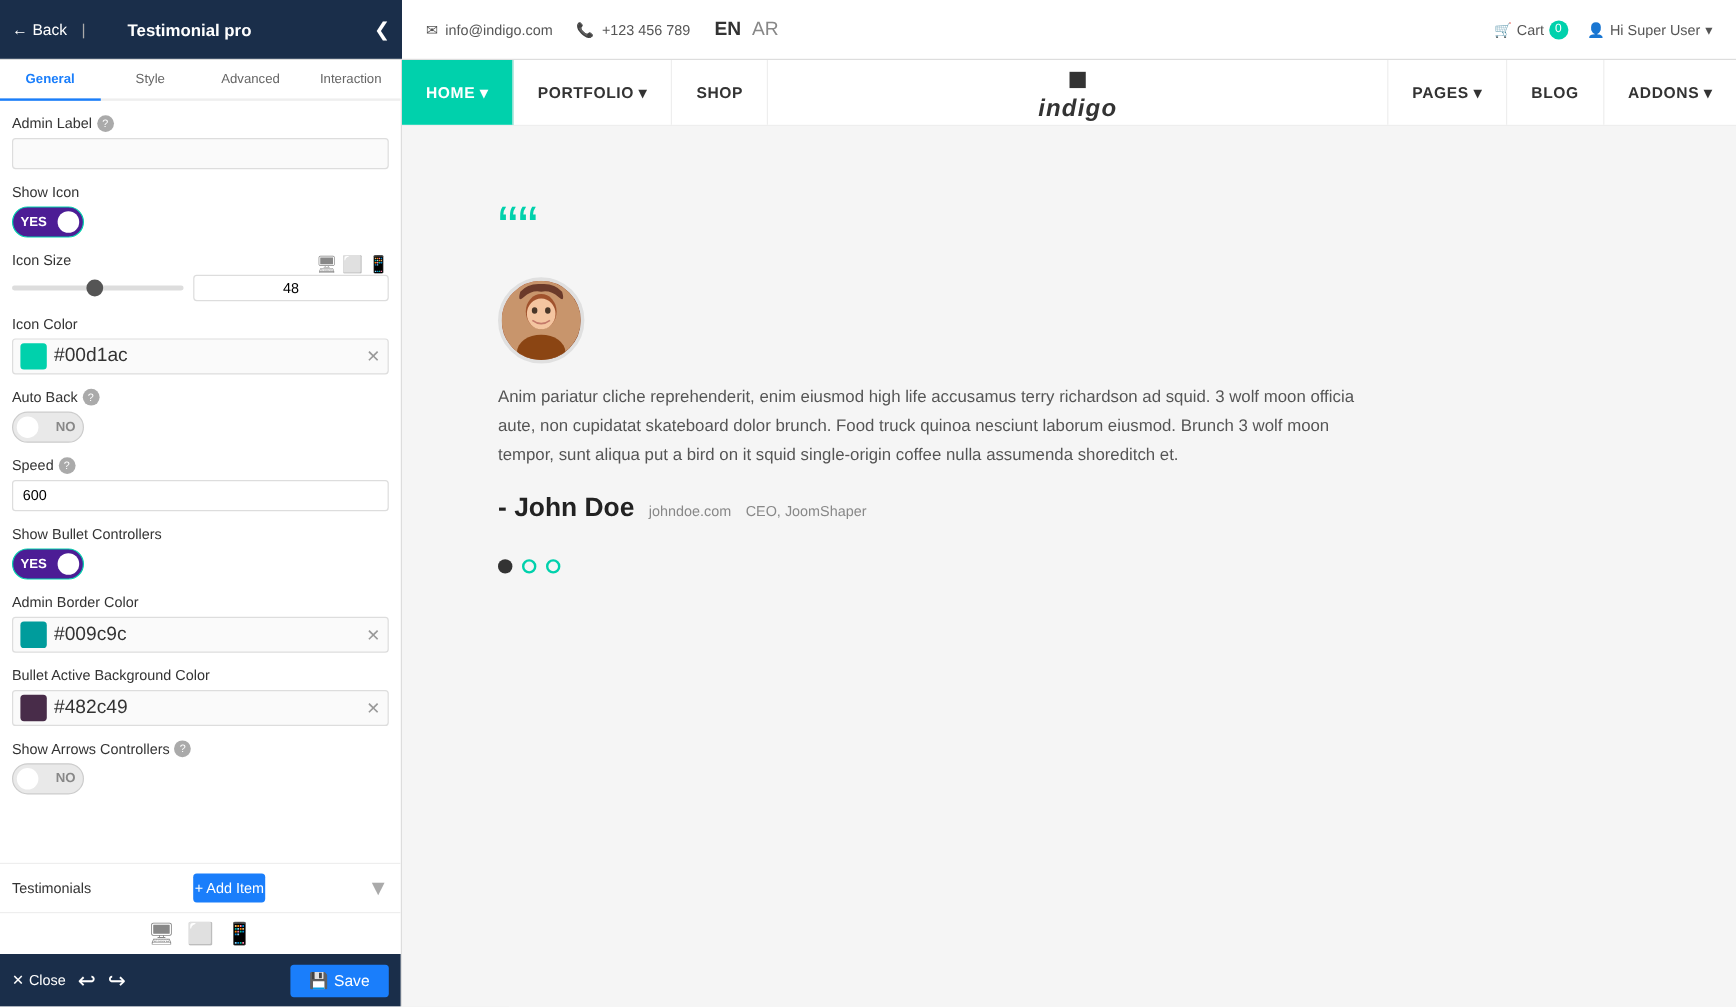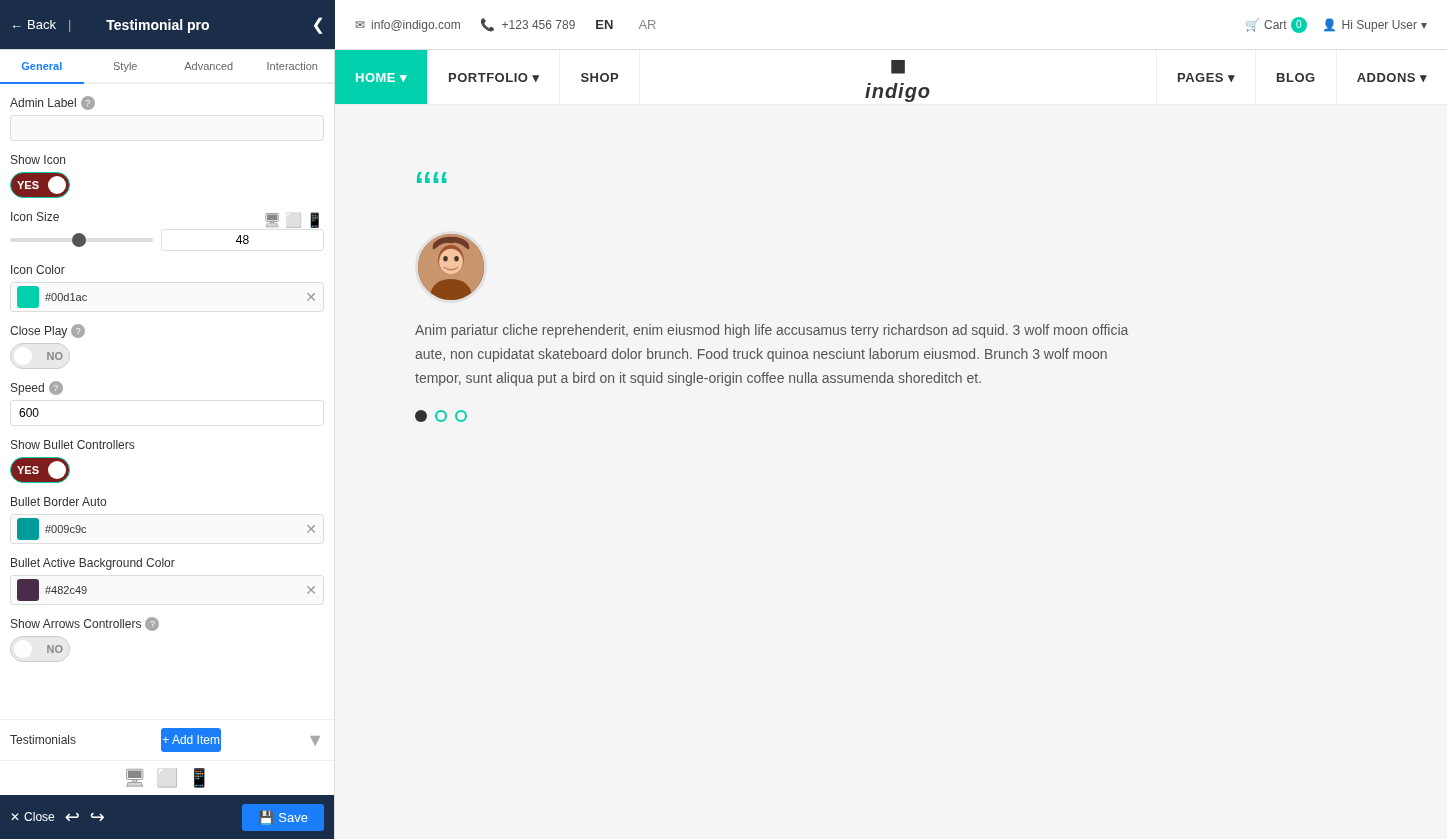--- a/index.html
+++ b/index.html
@@ -19,21 +19,21 @@
     }
     .top-nav-left .separator { color: #aaa; margin: 0 4px; }
     .top-nav-left .page-title { color: #fff; font-size: 14px; font-weight: bold; margin-left: 23px; }
     .top-nav-left .chevron-right { color: #fff; font-size: 16px; cursor: pointer; margin-left: auto; }
 
     .top-nav-right {
       flex: 1; display: flex; align-items: center; padding: 0 20px; gap: 20px;
     }
     .nav-contact { display: flex; align-items: center; gap: 6px; font-size: 12px; color: #555; }
     .nav-contact span { color: #555; }
-    .lang { display: flex; gap: 25px; font-size: 13px; }
+    .lang { display: flex; gap: 9px; font-size: 16px; }
     .lang .active { font-weight: bold; color: #333; }
     .lang .inactive { color: #888; }
     .nav-right-actions { margin-left: auto; display: flex; align-items: center; gap: 16px; }
     .cart-btn { display: flex; align-items: center; gap: 4px; font-size: 12px; color: #555; }
     .cart-badge { background: #00d1ac; color: #fff; border-radius: 50%; width: 16px; height: 16px; font-size: 10px; display: flex; align-items: center; justify-content: center; }
     .user-btn { display: flex; align-items: center; gap: 4px; font-size: 12px; color: #555; }
 
     
     .main-area { display: flex; flex: 1; overflow: hidden; }
 
@@ -62,21 +62,21 @@
       color: #fff; font-size: 9px; align-items: center; justify-content: center; cursor: pointer;
     }
     .text-input {
       width: 100%; border: 1px solid #ddd; border-radius: 3px; padding: 5px 8px;
       font-size: 12px; color: #333; background: #fafafa;
     }
     .toggle {
       display: flex; align-items: center; border-radius: 20px; overflow: hidden;
       border: 1px solid #ccc; cursor: pointer; width: 60px; height: 26px;
     }
-    .toggle.yes { background: #7f1d1d; border-color: #00d1ac; }
+    .toggle.yes { background: #4c1d95; border-color: #00d1ac; }
     .toggle.no { background: #e9e9e9; border-color: #ccc; }
     .toggle-label-yes { color: #fff; font-size: 11px; font-weight: bold; padding: 0 6px; }
     .toggle-thumb-yes { background: #fff; border-radius: 50%; width: 18px; height: 18px; margin-left: auto; margin-right: 3px; }
     .toggle-thumb-no { background: #fff; border-radius: 50%; width: 18px; height: 18px; margin-right: auto; margin-left: 3px; }
     .toggle-label-no { color: #888; font-size: 11px; font-weight: bold; padding: 0 6px; margin-left: auto; }
 
     
     .icon-size-row { display: flex; align-items: center; gap: 8px; }
     .device-icons { display: flex; gap: 4px; margin-left: auto; }
     .device-icon { font-size: 14px; color: #888; cursor: pointer; }
@@ -84,21 +84,21 @@
     .slider { flex: 1; -webkit-appearance: none; height: 4px; background: #ddd; border-radius: 2px; outline: none; }
     .slider::-webkit-slider-thumb { -webkit-appearance: none; width: 14px; height: 14px; border-radius: 50%; background: #555; cursor: pointer; }
     .slider-val { min-width: 36px; border: 1px solid #ddd; border-radius: 3px; padding: 3px 3px; font-size: 12px; text-align: center; }
 
     
     .color-row {
       display: flex; align-items: center; border: 1px solid #ddd; border-radius: 3px;
       background: #fafafa; padding: 3px 6px; gap: 6px;
     }
     .color-swatch { width: 22px; height: 22px; border-radius: 3px; cursor: pointer; flex-shrink: 0; }
-    .color-value { flex: 1; font-size: 11px; color: #333; }
+    .color-value { flex: 1; font-size: 16px; color: #333; }
     .color-clear { color: #999; cursor: pointer; font-size: 14px; }
 
     
     .speed-input { width: 100%; border: 1px solid #ddd; border-radius: 3px; padding: 5px 8px; font-size: 12px; }
 
     
     .sidebar-footer {
       padding: 8px 10px; border-top: 1px solid #eee; display: flex; justify-content: space-between; align-items: center;
     }
     .testimonials-label { font-size: 12px; color: #333; }
@@ -259,21 +259,21 @@
         <div class="field-label">Icon Color</div>
         <div class="color-row">
           <div class="color-swatch" style="background:#00d1ac;"></div>
           <span class="color-value">#00d1ac</span>
           <span class="color-clear">✕</span>
         </div>
       </div>
 
       <div class="field-group">
         <div class="field-label">
-          <span>Close Play</span>
+          <span>Auto Back</span>
           <span class="help-icon">?</span>
         </div>
         <div class="toggle no">
           <span class="toggle-thumb-no"></span>
           <span class="toggle-label-no">NO</span>
         </div>
       </div>
 
       <div class="field-group">
         <div class="field-label">
@@ -285,21 +285,21 @@
 
       <div class="field-group">
         <div class="field-label">Show Bullet Controllers</div>
         <div class="toggle yes">
           <span class="toggle-label-yes">YES</span>
           <span class="toggle-thumb-yes"></span>
         </div>
       </div>
 
       <div class="field-group">
-        <div class="field-label">Bullet Border Auto</div>
+        <div class="field-label">Admin Border Color</div>
         <div class="color-row">
           <div class="color-swatch" style="background:#009c9c;"></div>
           <span class="color-value">#009c9c</span>
           <span class="color-clear">✕</span>
         </div>
       </div>
 
       <div class="field-group">
         <div class="field-label">Bullet Active Background Color</div>
         <div class="color-row">
@@ -395,20 +395,25 @@
             <ellipse cx="36" cy="65" rx="22" ry="16" fill="#8b4513"></ellipse>
             <ellipse cx="36" cy="30" rx="13" ry="14" fill="#f4c5a0"></ellipse>
             <ellipse cx="30" cy="27" rx="2.5" ry="3" fill="#4a3728"></ellipse>
             <ellipse cx="42" cy="27" rx="2.5" ry="3" fill="#4a3728"></ellipse>
             <path d="M28 36 Q36 42 44 36" stroke="#c47a6a" stroke-width="1.5" fill="none"></path>
             <path d="M20 15 Q28 8 36 10 Q44 8 52 15 Q58 20 55 10 Q48 2 36 3 Q24 2 17 10 Q14 20 20 15Z" fill="#6b3a2a"></path>
           </svg>
         </div>
       </div>
       <p class="testimonial-text">Anim pariatur cliche reprehenderit, enim eiusmod high life accusamus terry richardson ad squid. 3 wolf moon officia aute, non cupidatat skateboard dolor brunch. Food truck quinoa nesciunt laborum eiusmod. Brunch 3 wolf moon tempor, sunt aliqua put a bird on it squid single-origin coffee nulla assumenda shoreditch et.</p>
+      <div class="testimonial-author">
+        <span class="author-name">- John Doe</span>
+        <span class="author-meta">johndoe.com</span>
+        <span class="author-meta">CEO, JoomShaper</span>
+      </div>
       <div class="bullet-row">
         <div class="bullet active"></div>
         <div class="bullet inactive"></div>
         <div class="bullet inactive"></div>
       </div>
     </div>
   </div>
 </div>
 
 </body></html>

